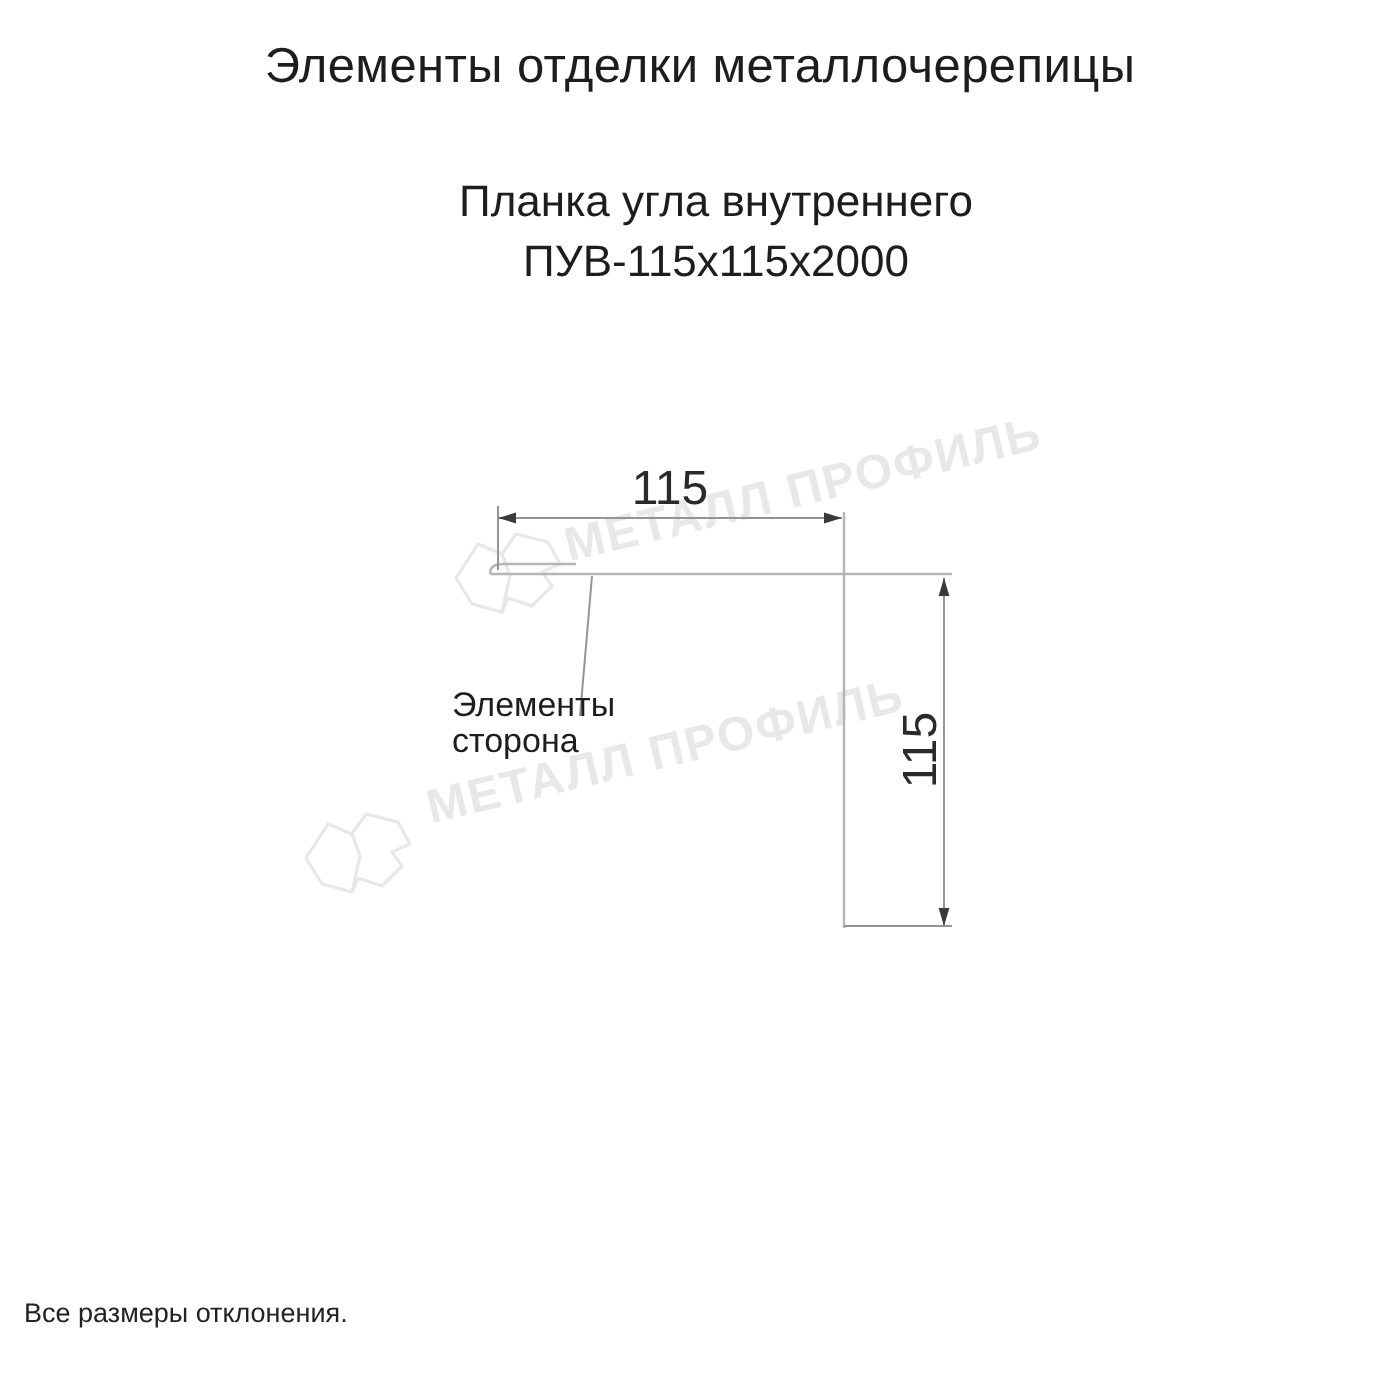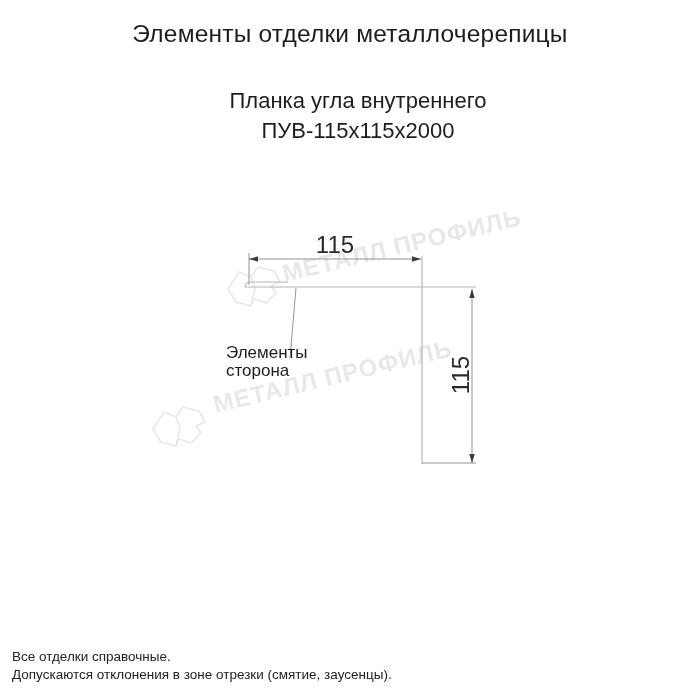--- a/index.html
+++ b/index.html
@@ -127,17 +127,16 @@
 
       <line class="dim-stroke" x1="296" y1="288" x2="290" y2="358"></line>
     </svg>
 
     <div class="dim-label dim-label-h">115</div>
     <div class="dim-label dim-label-v">115</div>
     <div class="face-label">Элементы сторона</div>
   </div>
 
   <div class="footer">
-    <div>Все отделки справочные.</div>
-    <div>Допускаются отклонения в зоне отрезки (смятие, заусенцы).</div>
+    <div>Все размеры отклонения.</div>
   </div>
 
 </div>
 
 </body></html>

